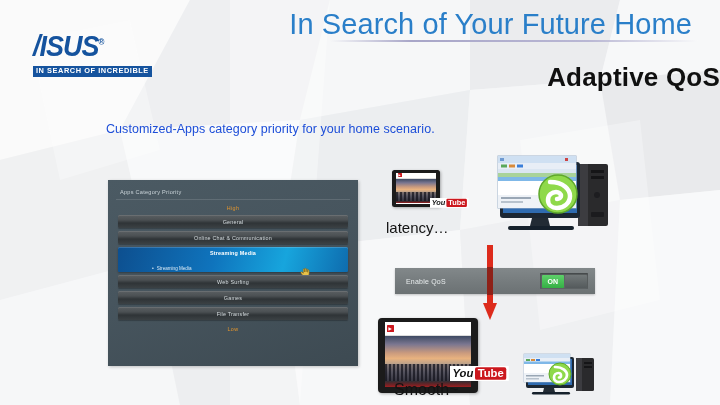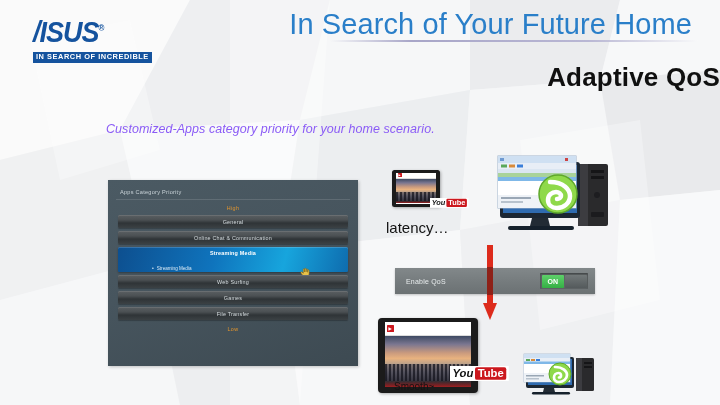--- a/index.html
+++ b/index.html
@@ -13,21 +13,21 @@
     width: 720px; height: 405px;
     background: #f2f3f4;
     overflow: hidden;
   }
   
   .bg { position: absolute; inset: 0; }
   .bg svg { display:block; width:720px; height:405px; }
 
   
   .logo-wrap {
-    position: absolute; left: 33px; top: 14px;
+    position: absolute; left: 33px; top: 28px;
     width: 120px; height: 36px;
   }
   .logo-mark {
     font-family: "Liberation Sans", sans-serif;
     font-weight: bold;
     font-size: 27px;
     letter-spacing: -1px;
     color: #15539e;
     line-height: 28px;
     font-style: italic;
@@ -74,24 +74,23 @@
     color: #101010;
     letter-spacing: 0.2px;
     padding-left: 4px;
   }
 
   
   .subtitle {
     position: absolute;
     left: 106px; top: 122px;
     font-size: 12.5px;
-    color: #8b5cf6;
+    color: #1d4ed8;
     letter-spacing: 0.05px;
     white-space: nowrap;
-    font-style: italic;
   }
 
   
   .qos-panel {
     position: absolute;
     left: 108px; top: 180px;
     width: 250px; height: 186px;
     background: linear-gradient(160deg,#4b5a63 0%, #47555e 45%, #3d4a52 100%);
     box-shadow: 1px 1px 3px rgba(0,0,0,0.22);
     padding: 6px 8px 4px 8px;
@@ -235,21 +234,21 @@
     transform: scale(1.25); transform-origin: left top;
     z-index: 4;
   }
 
   .label-latency {
     position: absolute; left: 386px; top: 219px;
     font-size: 15px; color: #131313; text-align: right;
   }
   .label-smooth {
     position: absolute; left: 394px; top: 381px;
-    font-size: 10px; color: #131313;
+    font-size: 16px; color: #131313;
     z-index: 5;
   }
 
   
   .pc-top { position: absolute; left: 492px; top: 150px; width: 128px; height: 92px; }
   .pc-bot { position: absolute; left: 520px; top: 350px; width: 80px; height: 50px; }
   .pc svg { display:block; width:100%; height:100%; }
 
   
   .qos-bar {

